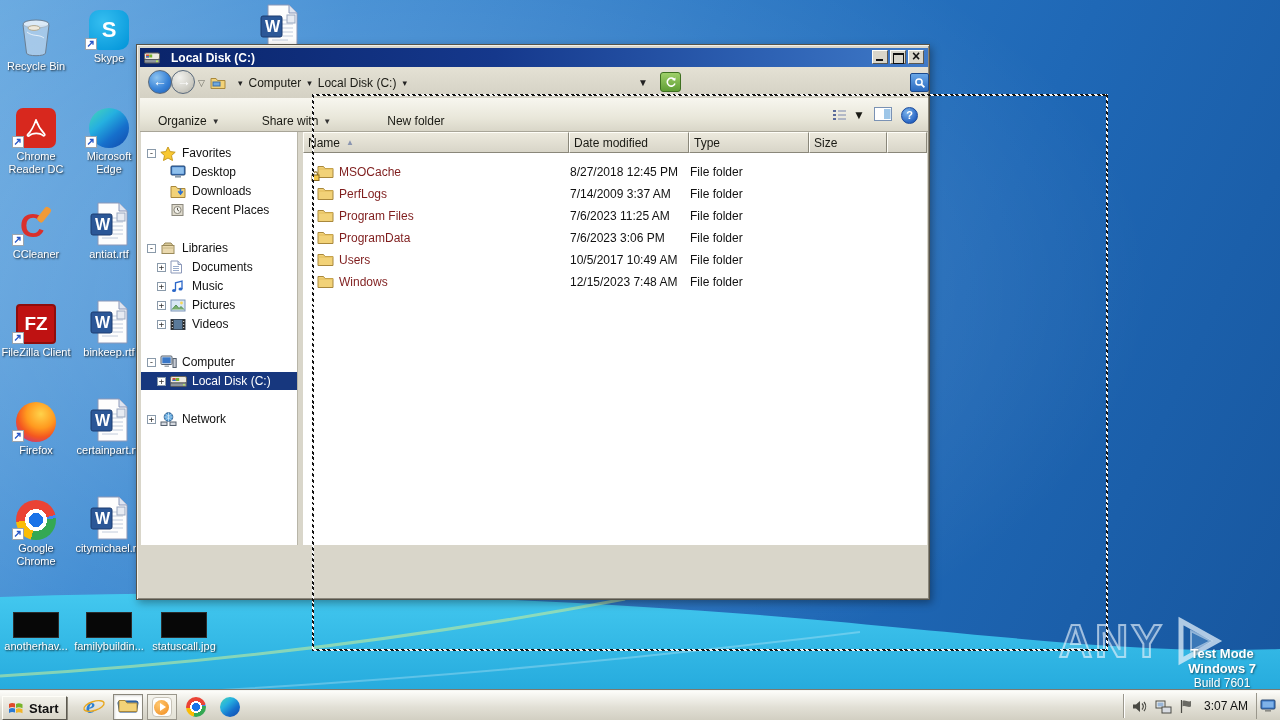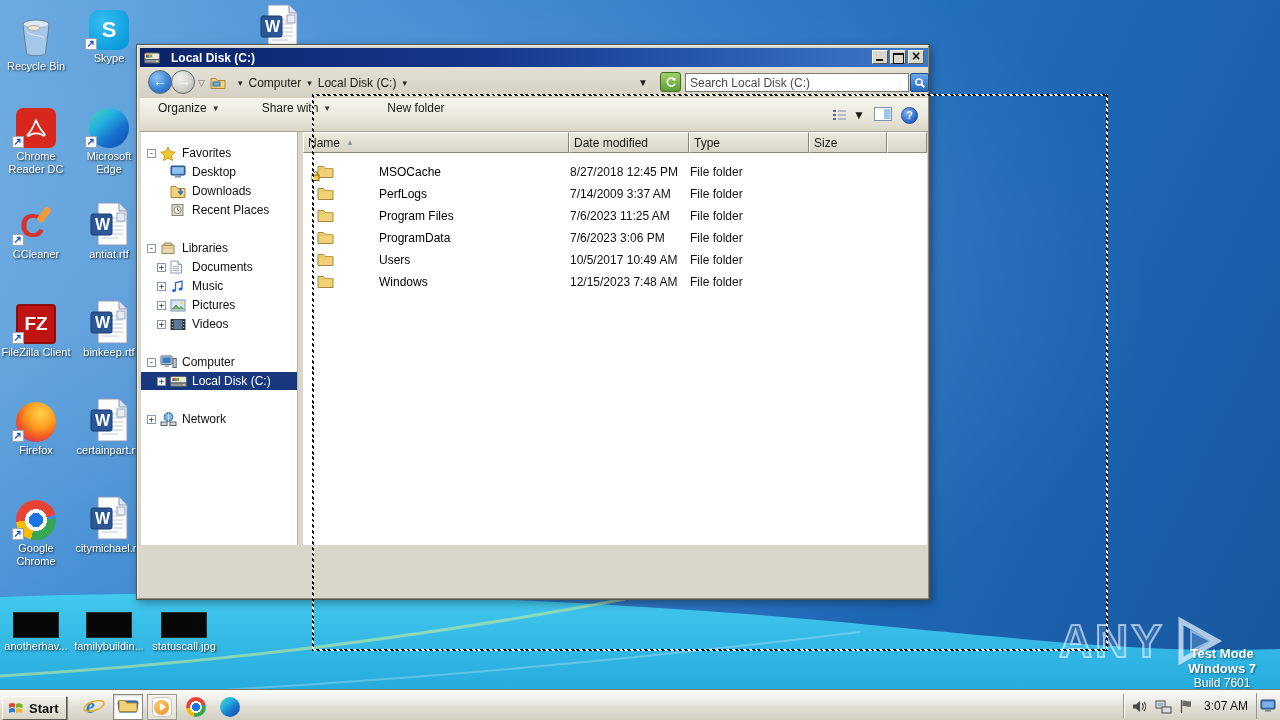--- a/index.html
+++ b/index.html
@@ -61,21 +61,21 @@
     border:1px solid #7c7a70; }
   #searchbox input { width:100%; height:100%; border:0; outline:none; font-size:12px; padding:0 4px;
     font-family:"Liberation Sans",sans-serif; background:transparent; }
   #searchbox input::placeholder { color:#4a4a44; opacity:1; }
   #search-btn { position:absolute; left:770px; top:6px; width:19px; height:19px; border-radius:2px;
     background:linear-gradient(#6aa8e8,#2a6ac0); border:1px solid #1c4a8c;
     display:flex; align-items:center; justify-content:center; }
 
   #toolbar { position:absolute; left:3px; top:53px; width:788px; height:34px;
     background:linear-gradient(#f7f6ef,#e9e7da 60%,#d9d6c8); border-bottom:1px solid #a8a598;
-    display:flex; align-items:flex-start; color:#1a1a14; }
+    display:flex; align-items:flex-end; color:#1a1a14; }
   .tool-item { margin-left:14px; display:flex; align-items:center; gap:5px; padding:3px 4px; cursor:default; }
   .tool-item .arr { font-size:8px; color:#333; }
   #tool-right { position:absolute; right:10px; top:0; height:34px; display:flex; align-items:center; gap:9px; }
   #help-btn { width:17px; height:17px; border-radius:50%; color:#fff; font-weight:bold; font-size:11px;
     background:radial-gradient(circle at 35% 30%,#7ab4ec,#2a66c4 70%,#1a4a9c); border:1px solid #1a4a9c;
     display:flex; align-items:center; justify-content:center; }
 
   #treepane { position:absolute; left:4px; top:87px; width:157px; height:413px; background:#fff;
     border-right:1px solid #b8b5a8; overflow:hidden; }
   .trow { position:absolute; height:18px; display:flex; align-items:center; white-space:nowrap; color:#111; }
@@ -86,21 +86,21 @@
 
   #filepane { position:absolute; left:166px; top:87px; width:624px; height:413px; background:#fff; overflow:hidden; }
   #headerrow { position:absolute; left:0; top:0; width:624px; height:21px; display:flex; }
   .hcell { height:21px; background:linear-gradient(#ece9dd,#d8d5c8); border:1px solid;
     border-color:#fffef8 #8a877a #8a877a #fffef8; display:flex; align-items:center; padding:0 4px;
     color:#1a1a14; overflow:hidden; }
   .hcell .sortarr { font-size:8px; color:#8a95b0; margin-left:6px; }
   .frow { position:absolute; left:0; width:624px; height:20px; }
   .frow .ficon { position:absolute; left:14px; top:2px; }
   .frow .flock { position:absolute; left:8px; top:8px; }
-  .frow .fname { position:absolute; left:36px; top:3px; color:#000000;margin-left:40px; }
+  .frow .fname { position:absolute; left:36px; top:3px; color:#7f1d1d; }
   .frow .fdate { position:absolute; left:267px; top:3px; color:#111; }
   .frow .ftype { position:absolute; left:387px; top:3px; color:#111; }
 
   #statusbar { position:absolute; left:3px; top:500px; width:788px; height:53px; background:#f7f6f1;
     border-top:1px solid #9a978c; }
   #statusbar .stxt { position:absolute; left:76px; top:12px; color:#222; }
   #status-drive { position:absolute; left:12px; top:7px; }
 
   
   #ants { position:absolute; left:312px; top:94px; width:796px; height:557px; z-index:20; pointer-events:none; }
@@ -369,23 +369,20 @@
         <span class="sep">▾</span>
         <span>Local Disk (C:)</span>
         <span class="sep">▾</span>
       </div>
       <span id="addr-drop">▼</span>
       <span id="refresh-btn">
         <svg width="12" height="12">
             <path d="M9.8 4.2 A4 4 0 1 0 10 7.5" fill="none" stroke="#fff" stroke-width="1.6"></path>
             <path d="M10.6 1.4 L10.2 4.8 L6.9 4.0 Z" fill="#fff"></path>
           </svg>
-      </span>
-      <span id="searchbox">
-        <input placeholder="Search Local Disk (C:)" style="">
       </span>
       <span id="search-btn">
         <svg width="12" height="12">
             <circle cx="5" cy="5" r="3.1" stroke="#fff" fill="none" stroke-width="1.5"></circle>
             <path d="M7.4 7.4 L10.4 10.4" stroke="#fff" stroke-width="1.8"></path>
           </svg>
       </span>
     </div>
 
     <div id="toolbar">

